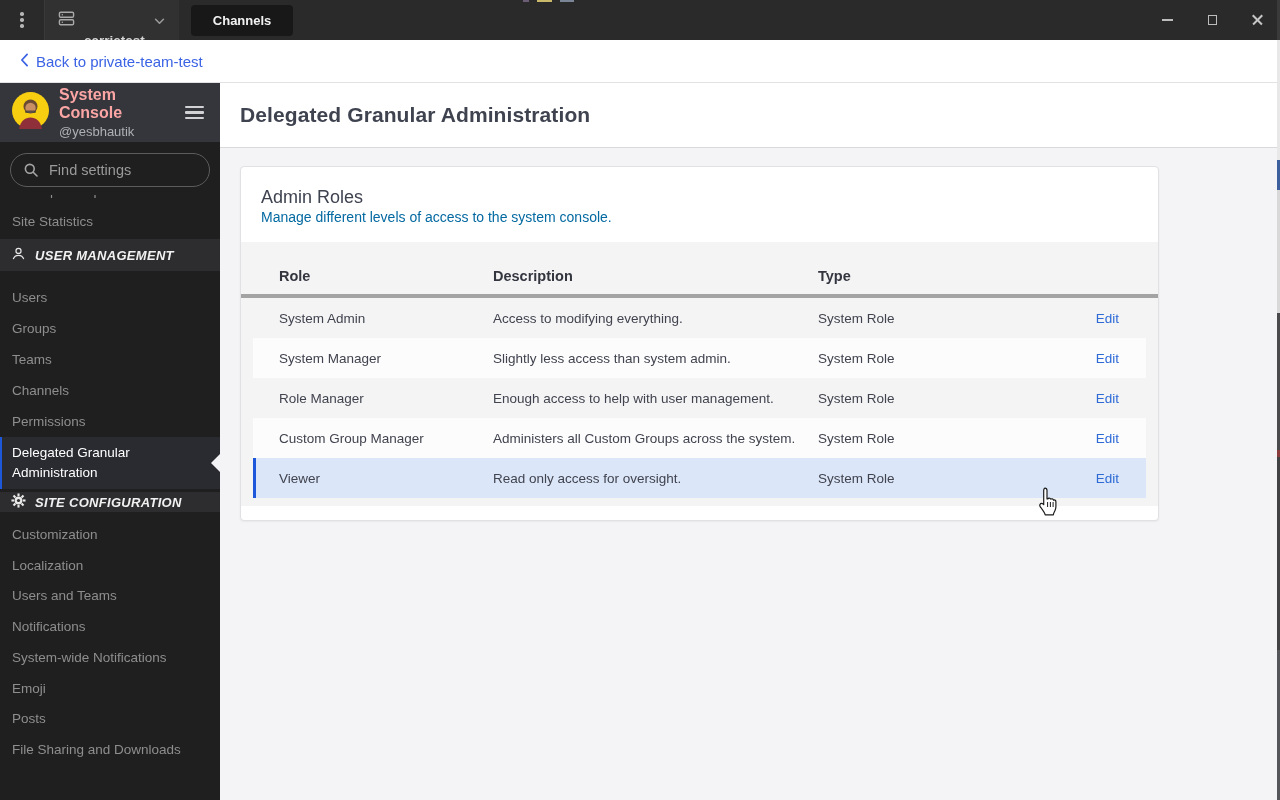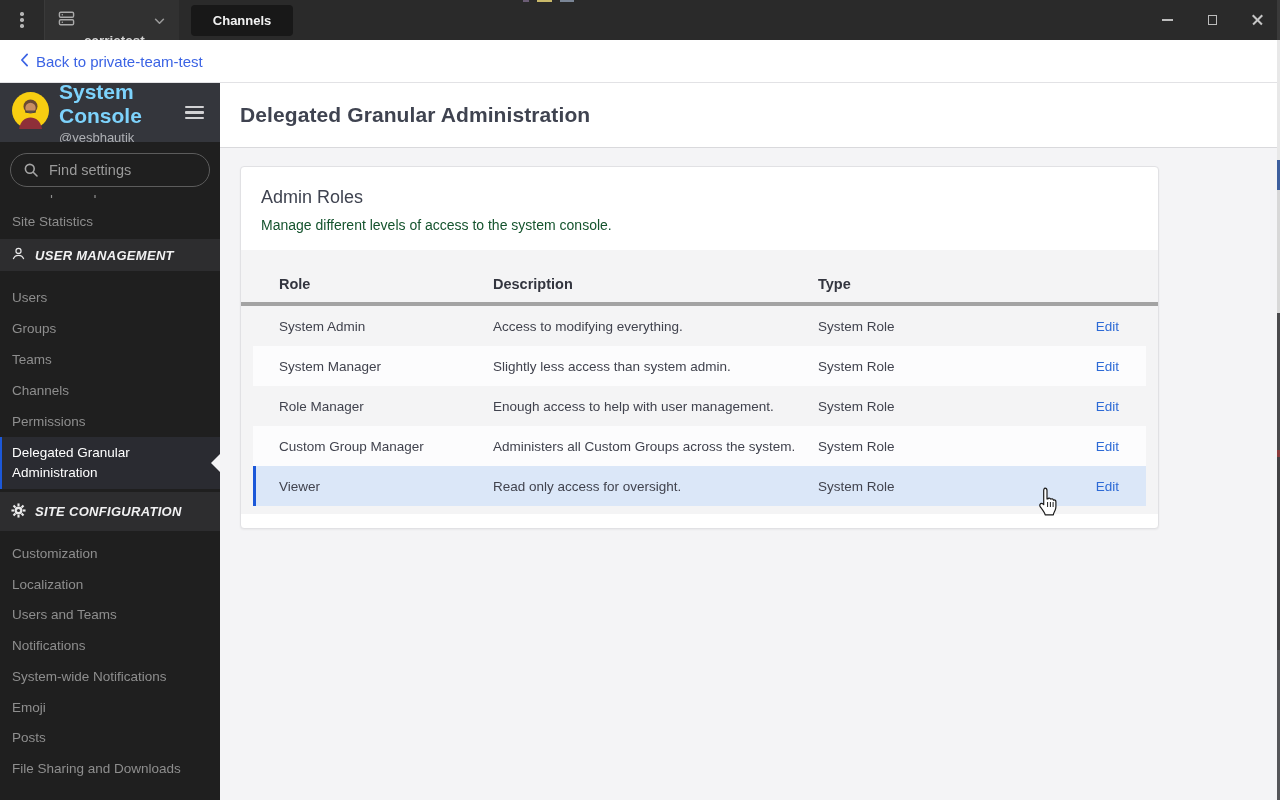--- a/index.html
+++ b/index.html
@@ -50,21 +50,21 @@
 
   
   .sidebar {
     position: absolute; left: 0; top: 83px; width: 220px; height: 717px;
     background: #1f1f1f; overflow: hidden;
   }
   .sb-header {
     height: 59px; background: #34363c; display: flex; align-items: center; padding: 0 12px;
   }
   .sb-id { margin-left: 10px; }
-  .sb-id .t { color: #7dd3fc; font-size: 21px; font-weight: 700; }
+  .sb-id .t { color: #fca5a5; font-size: 16px; font-weight: 700; }
   .sb-id .s { color: #aeb0b4; font-size: 13px; margin-top: 2px; }
   .sb-burger { margin-left: auto; display: flex; flex-direction: column; gap: 3.6px; cursor: pointer; padding: 4px; }
   .sb-burger i { display: block; width: 19px; height: 2.2px; background: #d2d2d4; border-radius: 1px; }
   .sb-search { position: relative; z-index: 2; background: #1f1f1f; padding: 11px 10px 8px; }
   .sb-search-pill { position: relative; }
   .sb-search-pill svg { position: absolute; left: 13px; top: 9px; }
   .sb-search input {
     width: 200px; height: 34px; background: transparent; border: 1px solid #5c5c5c;
     border-radius: 17px; color: #dddddd; font-size: 14.5px; padding: 0 12px 0 38px;
     outline: none; font-family: inherit;
@@ -74,21 +74,21 @@
   .sb-list li {
     height: 31px; display: flex; align-items: center; padding: 0 12px;
     color: #8e8e8e; font-size: 13.5px; cursor: pointer; white-space: nowrap;
   }
   .sb-list.cfg li { height: 30.75px; }
   .sb-list li.first-clipped { margin-top: -20px; }
   .sb-section {
     margin-top: 2px; height: 32px; background: #2d2d2f; display: flex; align-items: center;
     gap: 9px; padding: 0 11px; cursor: pointer; font-style: italic;
   }
-  .sb-section.cfg { margin-top: 3px; height: 39px; }
+  .sb-section.cfg { margin-top: 3px; height: 20px; }
   .sb-section span { color: #f1f1f2; font-size: 13px; font-weight: 700; letter-spacing: 0.3px; }
   .sb-list.um { padding-top: 11px; }
   .sb-list.cfg { padding-top: 7px; }
   .sb-item-active {
     position: relative; background: #2a2b31; border-left: 2px solid #1c58d9;
     padding: 6px 20px 6px 10px; cursor: pointer;
   }
   .sb-item-active .lbl { color: #ffffff; font-size: 13.5px; line-height: 20px; }
   .sb-item-active .wedge {
     position: absolute; right: 0; top: 50%; margin-top: -9px; width: 0; height: 0;
@@ -104,21 +104,21 @@
   }
   .main-header h1 { color: #3f4350; font-size: 21px; font-weight: 700; letter-spacing: 0.1px; }
   .content { position: absolute; left: 220px; top: 148px; width: 1060px; height: 652px; background: #f4f4f6; }
   .card {
     margin: 18px 0 0 20px; width: 919px; background: #ffffff;
     border: 1px solid #e1e1e4; border-radius: 4px;
     box-shadow: 0 1px 2px rgba(0,0,0,0.05); padding-bottom: 14px;
   }
   .card-head { padding: 20px 20px 0 20px; }
   .card-head h2 { color: #3f4350; font-size: 18px; font-weight: 400; }
-  .card-head p { color: #14532d; font-size: 14px; margin-top: 9px; }
+  .card-head p { color: #0369a1; font-size: 14px; margin-top: 1px; }
   .table-band { margin-top: 17px; background: #f4f4f5; padding-bottom: 8px; }
   .t-header {
     height: 56px; padding: 16px 39px 0 38px; display: grid;
     grid-template-columns: 214px 325px 1fr 52px; align-items: center;
     border-bottom: 4px solid #a3a3a3;
   }
   .t-header .th { color: #33353f; font-size: 14.5px; font-weight: 700; }
   .t-row {
     margin: 0 12px; height: 40px; padding: 0 27px 0 26px; display: grid;
     grid-template-columns: 214px 325px 1fr 52px; align-items: center;

